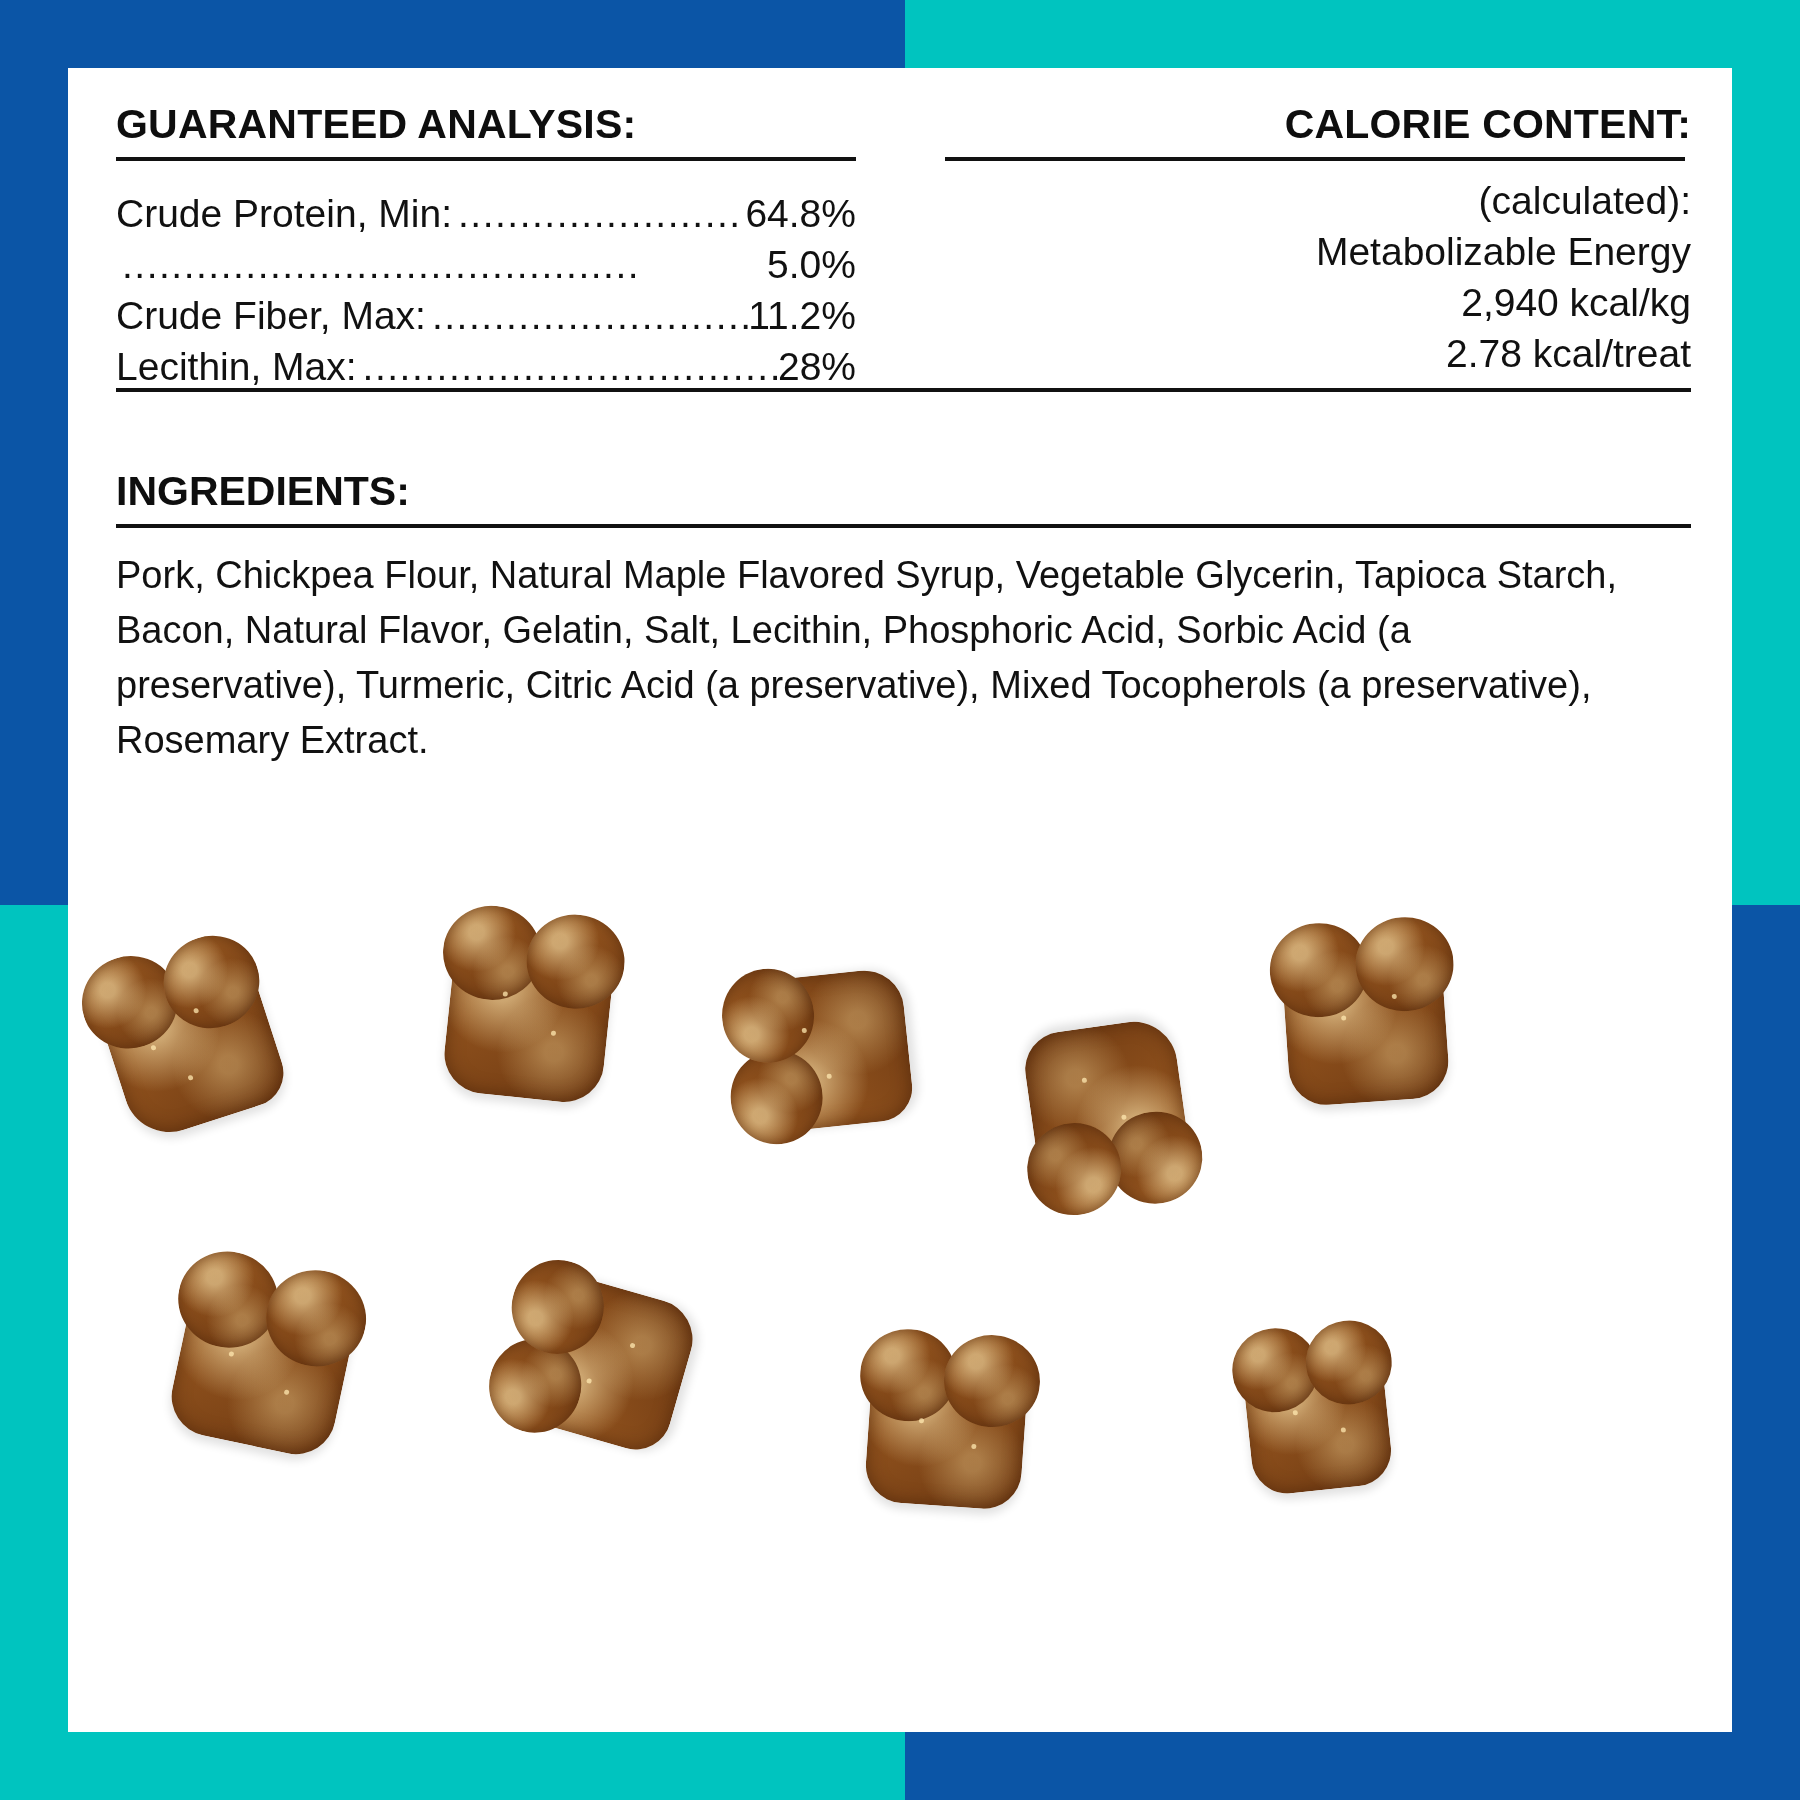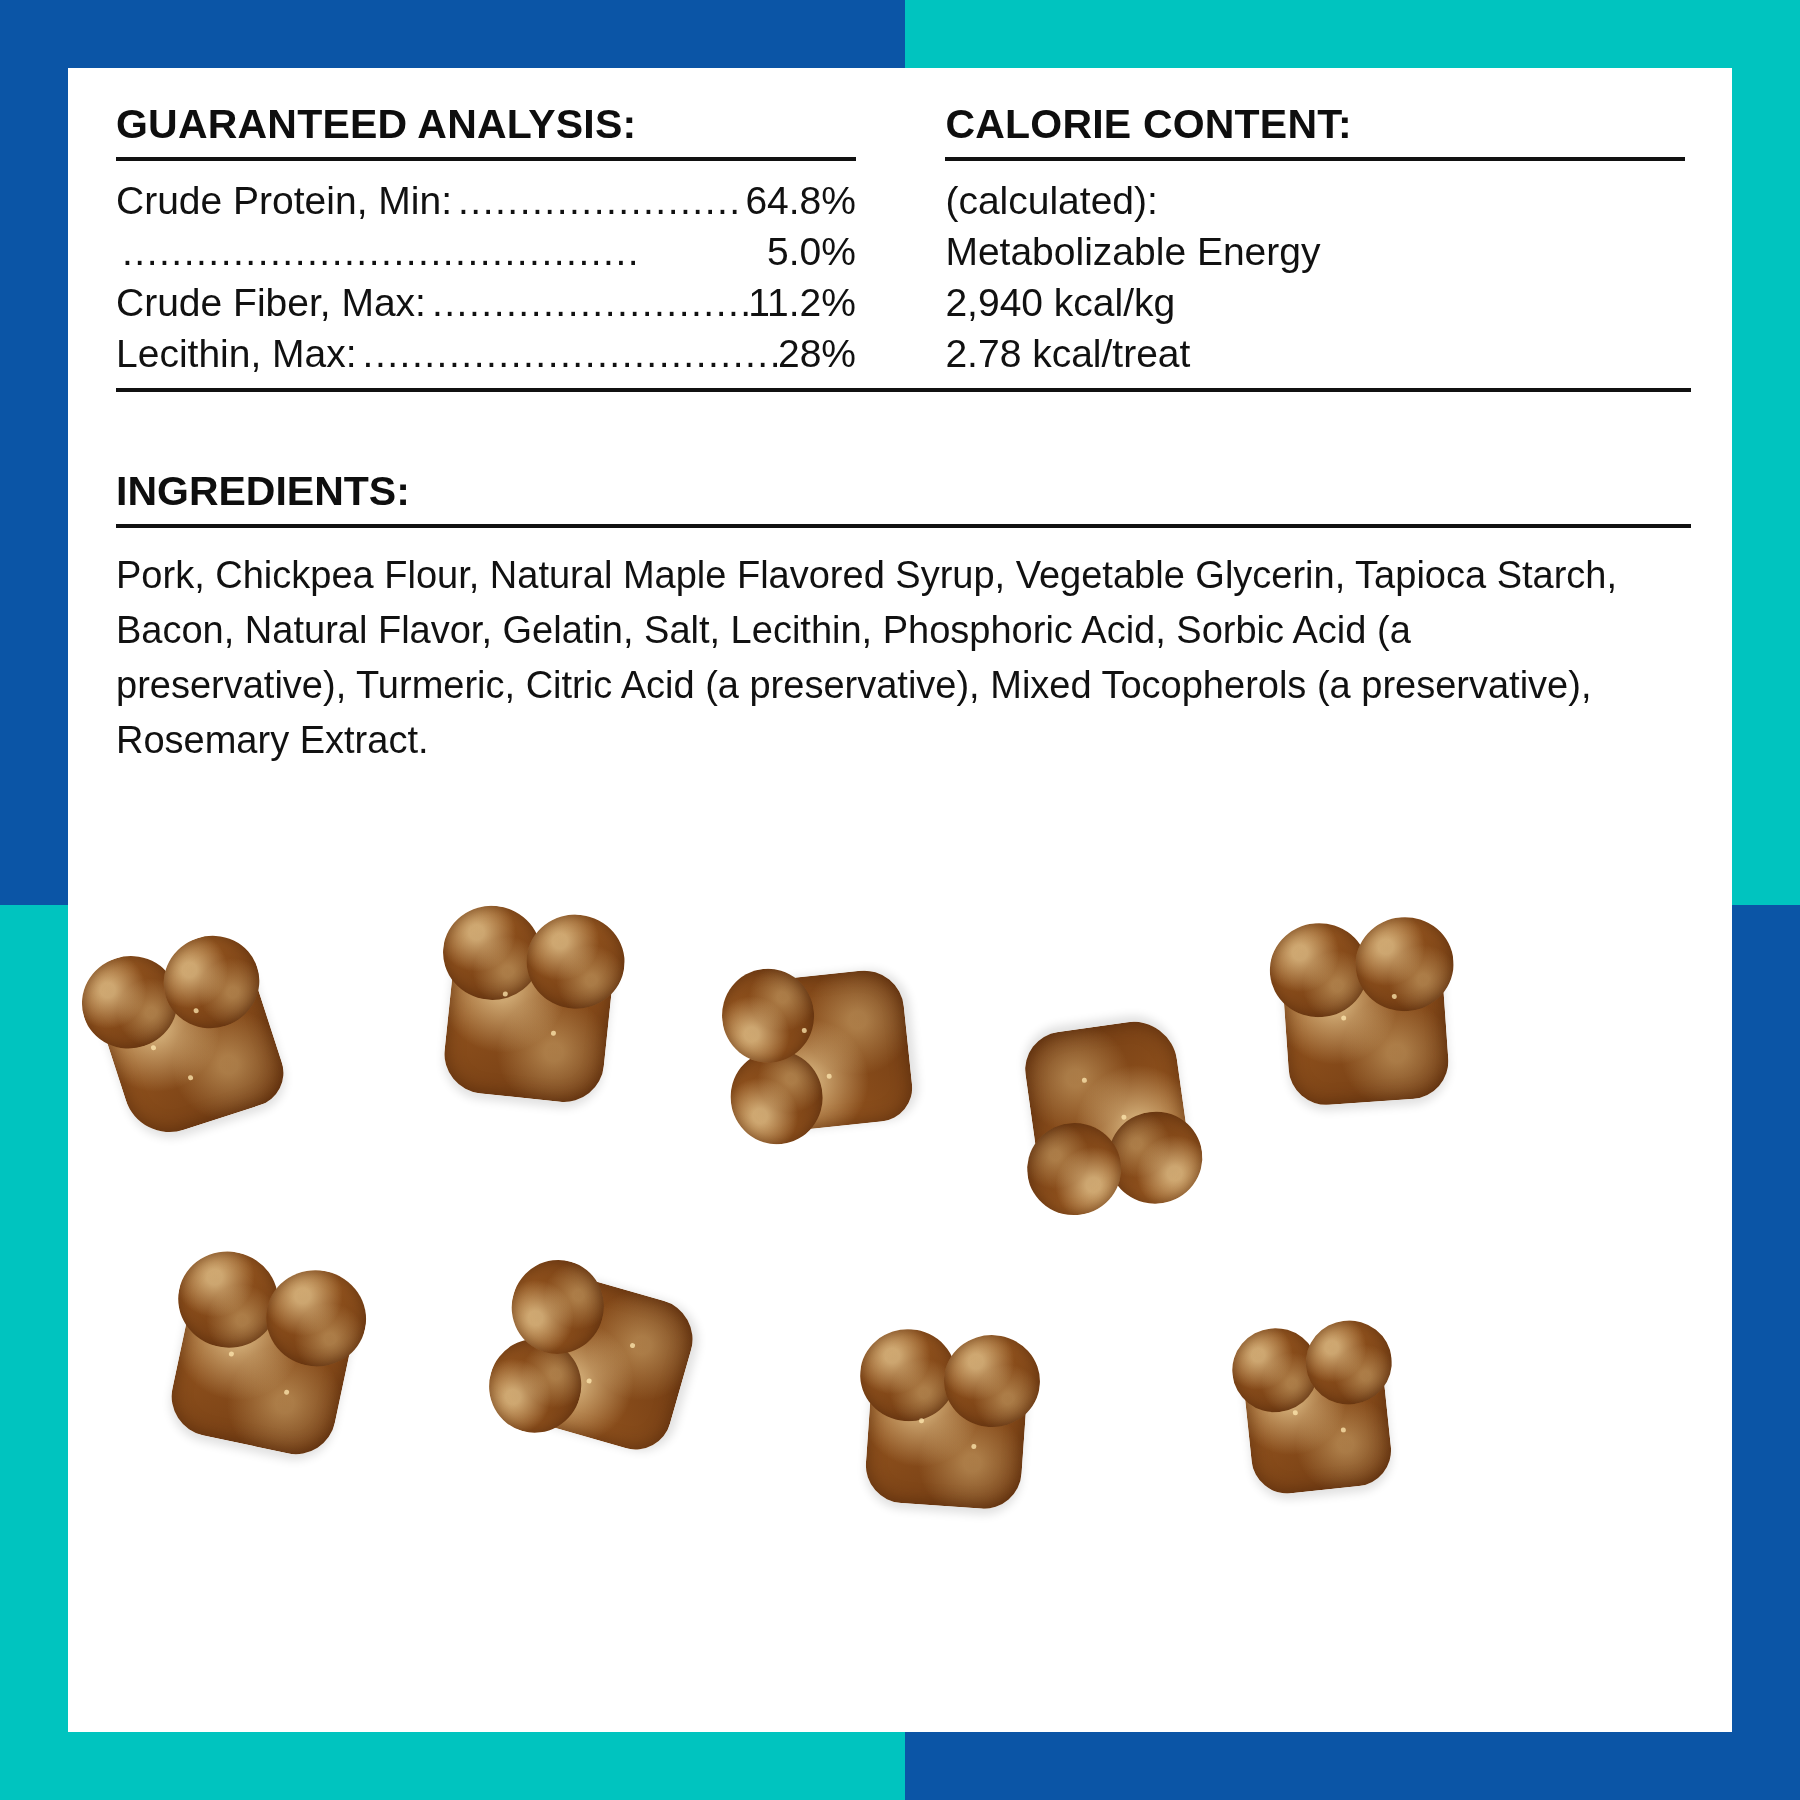--- a/index.html
+++ b/index.html
@@ -42,39 +42,39 @@
   
   .top-cols {
     position: absolute;
     left: 48px;
     top: 33px;
     width: 1575px;
     display: flex;
     gap: 44px;
   }
   .col-left { width: 808px; }
-  .col-right { width: 767px; }
+  .col-right { width: 767px; text-align: right; }
 
   .panel-heading {
     font-size: 41px;
     font-weight: bold;
     letter-spacing: 0.2px;
     color: #0e0e0e;
     white-space: nowrap;
   }
   .rule {
     height: 4px;
     background: #111;
     margin-top: 9px;
   }
   .rule.short { width: 740px; }
   .rule.right { width: 740px; }
 
   .ga-list {
-    margin-top: 14px;
+    margin-top: 27px;
     font-size: 39px;
     line-height: 51px;
     color: #111;
   }
   .ga-row {
     display: flex;
     width: 740px;
     align-items: baseline;
     white-space: nowrap;
   }

